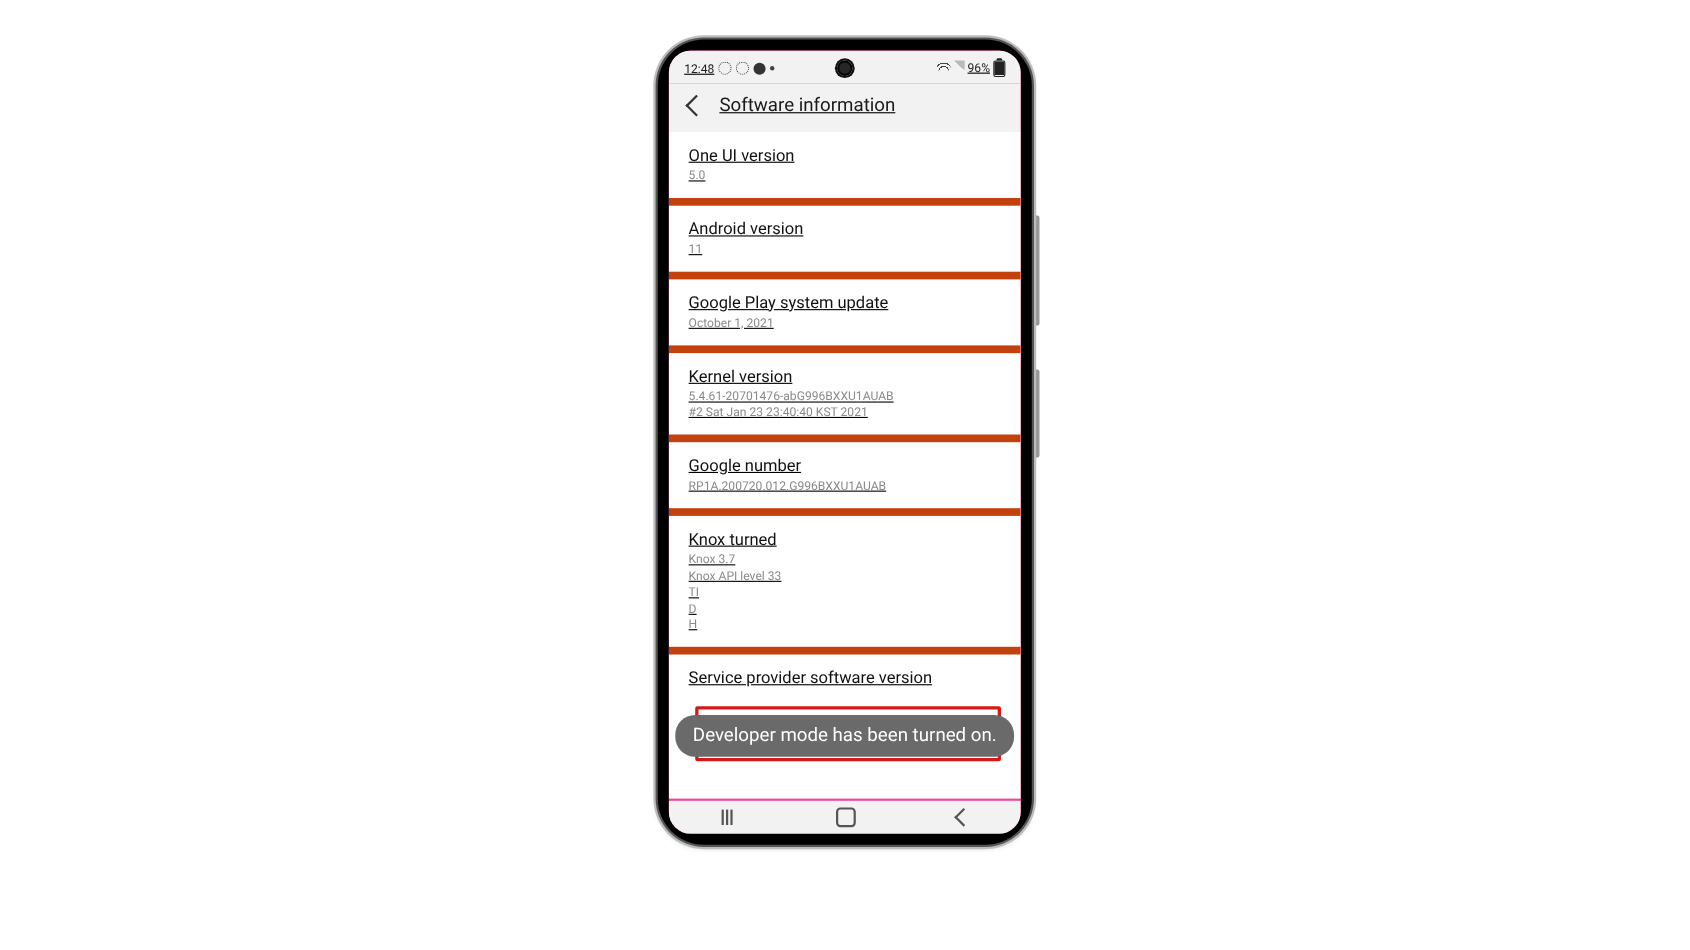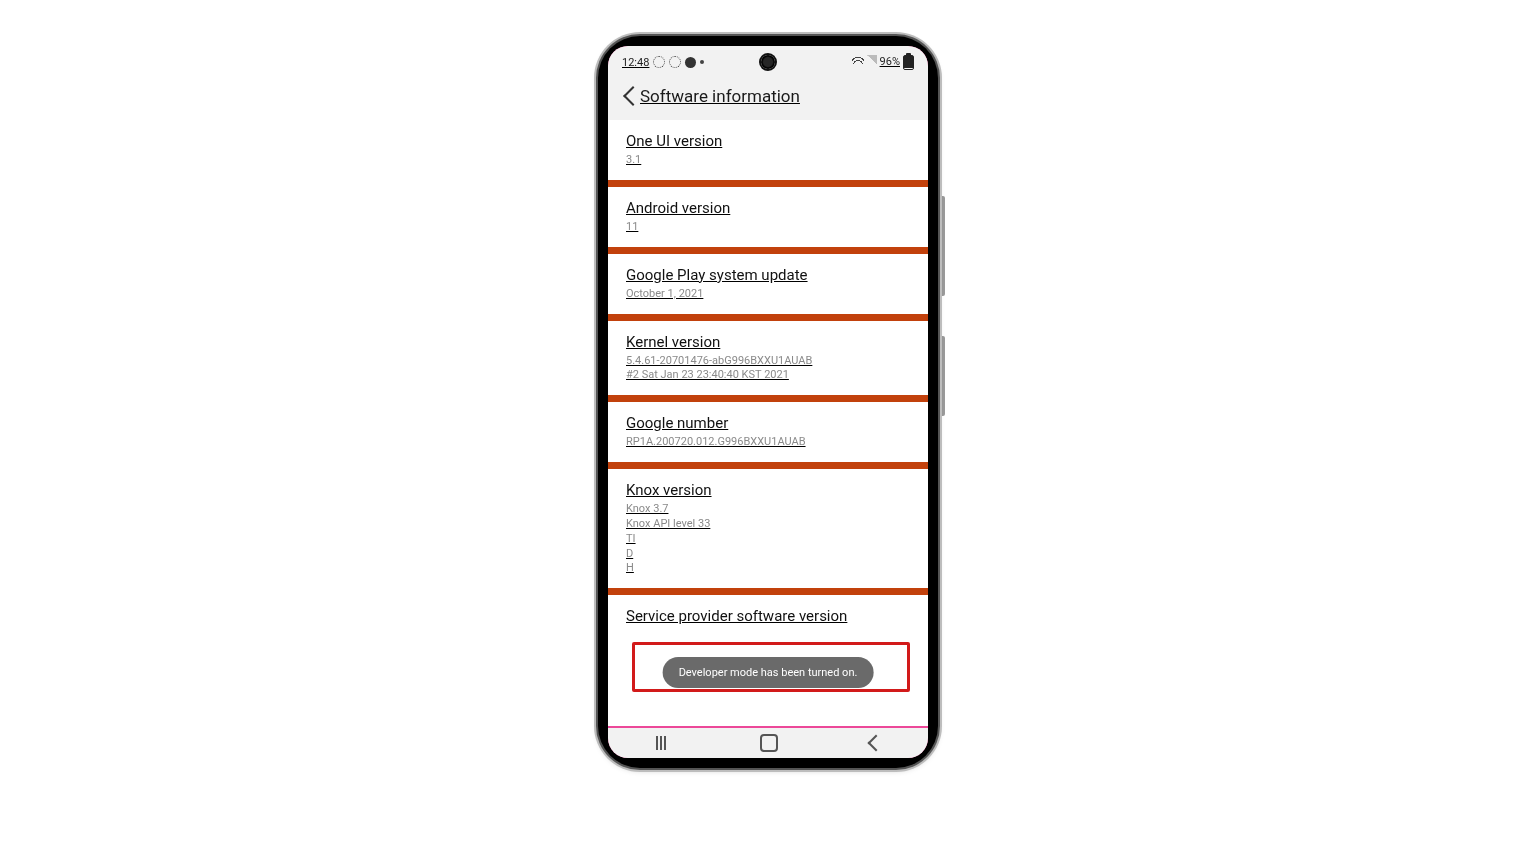--- a/index.html
+++ b/index.html
@@ -115,20 +115,21 @@
   .ic.alarm {
     width: 10px; height: 10px;
     border: 1px dotted #444;
     border-radius: 50%;
   }
 
   
   .header {
     display: flex;
     align-items: center;
+    gap: 14px;
     padding: 10px 14px 14px;
     background: #f2f2f2;
   }
   .header .back {
     width: 12px; height: 12px;
     border-left: 2px solid #333;
     border-bottom: 2px solid #333;
     transform: rotate(45deg);
     margin-left: 4px;
   }
@@ -172,21 +173,21 @@
     z-index: 8;
     pointer-events: none;
   }
   .toast {
     position: absolute;
     left: 50%;
     bottom: 70px;
     transform: translateX(-50%);
     background: #6a6a6a;
     color: #fff;
-    font-size: 11px;
+    font-size: 17px;
     padding: 9px 16px;
     border-radius: 18px;
     z-index: 9;
     white-space: nowrap;
   }
 
   
   .navbar {
     position: absolute;
     bottom: 0; left: 0; right: 0;
@@ -243,41 +244,41 @@
     </div>
 
     <div class="header">
       <span class="back"></span>
       <span class="title">Software information</span>
     </div>
 
     <div class="list">
       <div class="item">
         <div class="primary">One UI version</div>
-        <div class="secondary">3.1</div>
+        <div class="secondary">5.0</div>
       </div>
       <div class="item">
         <div class="primary">Android version</div>
         <div class="secondary">11</div>
       </div>
       <div class="item">
         <div class="primary">Google Play system update</div>
         <div class="secondary">October 1, 2021</div>
       </div>
       <div class="item">
         <div class="primary">Kernel version</div>
         <div class="secondary">5.4.61-20701476-abG996BXXU1AUAB
 #2 Sat Jan 23 23:40:40 KST 2021</div>
       </div>
       <div class="item">
         <div class="primary">Google number</div>
         <div class="secondary">RP1A.200720.012.G996BXXU1AUAB</div>
       </div>
       <div class="item">
-        <div class="primary">Knox version</div>
+        <div class="primary">Knox turned</div>
         <div class="secondary">Knox 3.7
 Knox API level 33
 TI
 D
 H</div>
       </div>
       <div class="item">
         <div class="primary">Service provider software version</div>
 
       </div>

